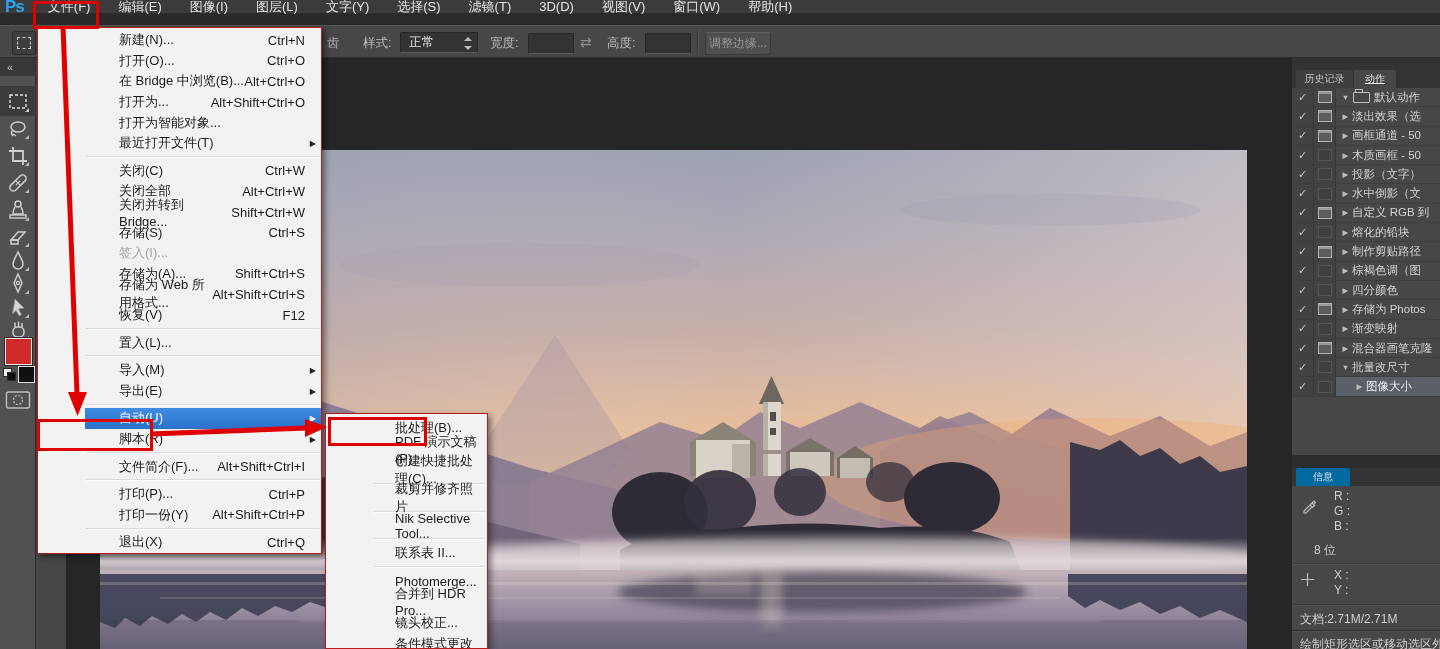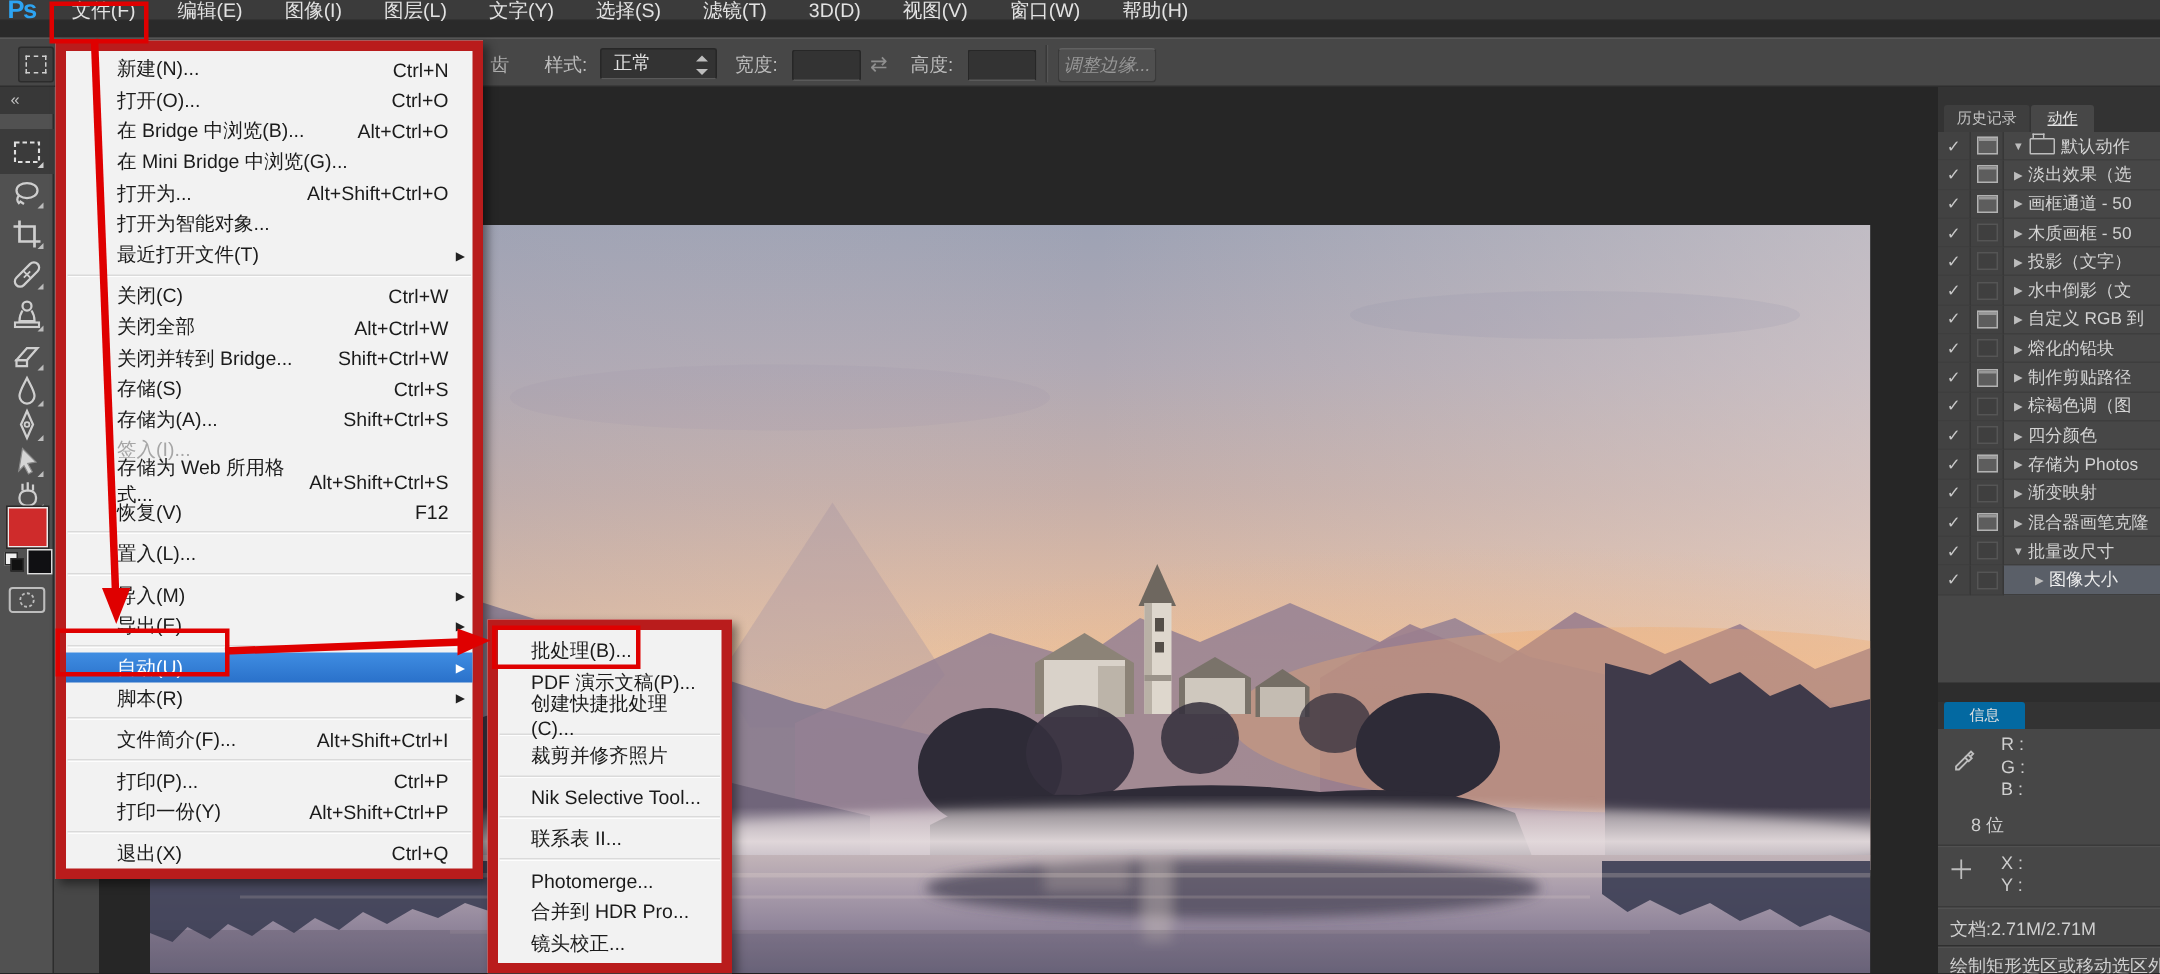--- a/index.html
+++ b/index.html
@@ -17,21 +17,21 @@
   #optionsbar{left:0;top:25px;width:1440px;height:33px;background:#474747;border-top:1px solid #585858;
               border-bottom:1px solid #2e2e2e;box-sizing:border-box;color:#bdbdbd;font-size:12.5px;z-index:20;}
   .opt-label{position:absolute;top:9px;}
   .well{position:absolute;background:#333;border:1px solid #272727;border-bottom-color:#5a5a5a;border-radius:2px;}
   #style-dd{left:400px;top:6px;width:78px;height:21px;color:#e0e0e0;display:flex;align-items:center;padding-left:8px;box-sizing:border-box;}
   .spin{position:absolute;right:5px;top:4px;width:8px;height:13px;}
   .spin i{position:absolute;left:0;width:0;height:0;border-left:4px solid transparent;border-right:4px solid transparent;}
   .spin .up{top:0;border-bottom:4px solid #bdbdbd;}
   .spin .dn{bottom:0;border-top:4px solid #bdbdbd;}
   #refine-btn{position:absolute;left:705px;top:6px;width:64px;height:21px;background:#4f4f4f;border:1px solid #3a3a3a;
-      border-top-color:#616161;border-radius:3px;color:#979797;font-size:12px;display:flex;align-items:center;justify-content:center;font-style:italic;}
+      border-top-color:#616161;border-radius:3px;color:#979797;font-size:12px;display:flex;align-items:center;justify-content:center;}
   .vdiv{position:absolute;top:4px;width:1px;height:25px;background:#393939;border-right:1px solid #555;}
   #tool-preset{position:absolute;left:12px;top:5px;width:22px;height:22px;border:1px solid #2c2c2c;background:#3e3e3e;border-radius:2px;}
   #tool-preset i{position:absolute;left:4px;top:5px;width:12px;height:10px;border:1px dashed #cfcfcf;}
 
   
   #tools-collapse{left:0;top:58px;width:36px;height:18px;background:#383838;color:#c4c4c4;font-size:11px;
       display:flex;align-items:center;padding-left:7px;box-sizing:border-box;z-index:10;}
   #toolbar{left:0;top:76px;width:36px;height:573px;background:#515151;border-right:1px solid #2d2d2d;box-sizing:border-box;z-index:10;}
   .tool{position:absolute;left:6px;width:24px;height:24px;}
   #tool-active-bg{position:absolute;left:0;top:10px;width:36px;height:30px;background:#3b3b3b;}
@@ -64,21 +64,21 @@
   .folder{width:15px;height:9px;border:1px solid #bdbdbd;border-radius:1px;position:relative;margin:0 4px 0 1px;flex:none;}
   .folder::before{content:"";position:absolute;top:-4px;left:1px;width:6px;height:2px;border:1px solid #bdbdbd;border-bottom:none;}
   #rp-strip{position:absolute;left:0;top:397px;width:148px;height:13px;background:#2d2d2d;}
   #info-tabs{position:absolute;left:0;top:410px;width:148px;height:18px;background:#333;}
   #tab-info{left:4px;width:54px;background:#0369a1;color:#e0e0e0;border-radius:2px 2px 0 0;}
   #info-body{position:absolute;left:0;top:428px;width:148px;height:163px;background:#474747;color:#cfcfcf;font-size:12px;}
   .info-line{position:absolute;left:42px;}
   .hdiv{position:absolute;left:0;width:148px;height:1px;background:#3a3a3a;border-bottom:1px solid #515151;}
 
   
-  .menu{background:#f2f2f2;border:7px solid #b91c1c;box-shadow:3px 3px 6px rgba(0,0,0,.45);box-sizing:border-box;}
+  .menu{background:#f2f2f2;border:1px solid #b91c1c;box-shadow:3px 3px 6px rgba(0,0,0,.45);box-sizing:border-box;padding-left:47px;}
   #file-menu{left:37px;top:27px;width:285px;padding-top:2px;z-index:40;}
   #auto-submenu{left:325px;top:413px;width:163px;padding-top:4px;z-index:45;height:236px;overflow:hidden;}
   .mi{position:relative;height:20.6px;display:flex;align-items:center;padding:0 10px 0 34px;font-size:13px;color:#1b1b1b;}
   .mi .sc{margin-left:auto;padding-right:6px;color:#1b1b1b;}
   .mi .arr{position:absolute;right:5px;top:6px;font-size:8px;color:#222;}
   .mi.dis, .mi.dis .sc{color:#a6a6a6;}
   .mi.hl{background:linear-gradient(#3f8de2,#2a71ca);color:#fff;}
   .mi.hl .arr{color:#fff;}
   .msep{height:7px;display:flex;align-items:center;padding:0 1px;}
   .msep::after{content:"";width:100%;height:1px;background:#dadada;border-bottom:1px solid #fdfdfd;}
@@ -482,23 +482,20 @@
       </div>
     <div class="mi">
         <span>打开(O)...</span>
         <span class="sc">Ctrl+O</span>
       </div>
     <div class="mi">
         <span>在 Bridge 中浏览(B)...</span>
         <span class="sc">Alt+Ctrl+O</span>
       </div>
     <div class="mi">
-        <span>在 Mini Bridge 中浏览(G)...</span>
-      </div>
-    <div class="mi">
         <span>打开为...</span>
         <span class="sc">Alt+Shift+Ctrl+O</span>
       </div>
     <div class="mi">
         <span>打开为智能对象...</span>
       </div>
     <div class="mi">
         <span>最近打开文件(T)</span>
         <span class="arr">▶</span>
       </div>
@@ -512,26 +509,26 @@
         <span class="sc">Alt+Ctrl+W</span>
       </div>
     <div class="mi">
         <span>关闭并转到 Bridge...</span>
         <span class="sc">Shift+Ctrl+W</span>
       </div>
     <div class="mi">
         <span>存储(S)</span>
         <span class="sc">Ctrl+S</span>
       </div>
+    <div class="mi dis">
+        <span>签入(I)...</span>
+      </div>
     <div class="mi">
         <span>存储为(A)...</span>
         <span class="sc">Shift+Ctrl+S</span>
-      </div>
-    <div class="mi dis">
-        <span>签入(I)...</span>
       </div>
     <div class="mi">
         <span>存储为 Web 所用格式...</span>
         <span class="sc">Alt+Shift+Ctrl+S</span>
       </div>
     <div class="mi">
         <span>恢复(V)</span>
         <span class="sc">F12</span>
       </div>
     <div class="msep"></div>

